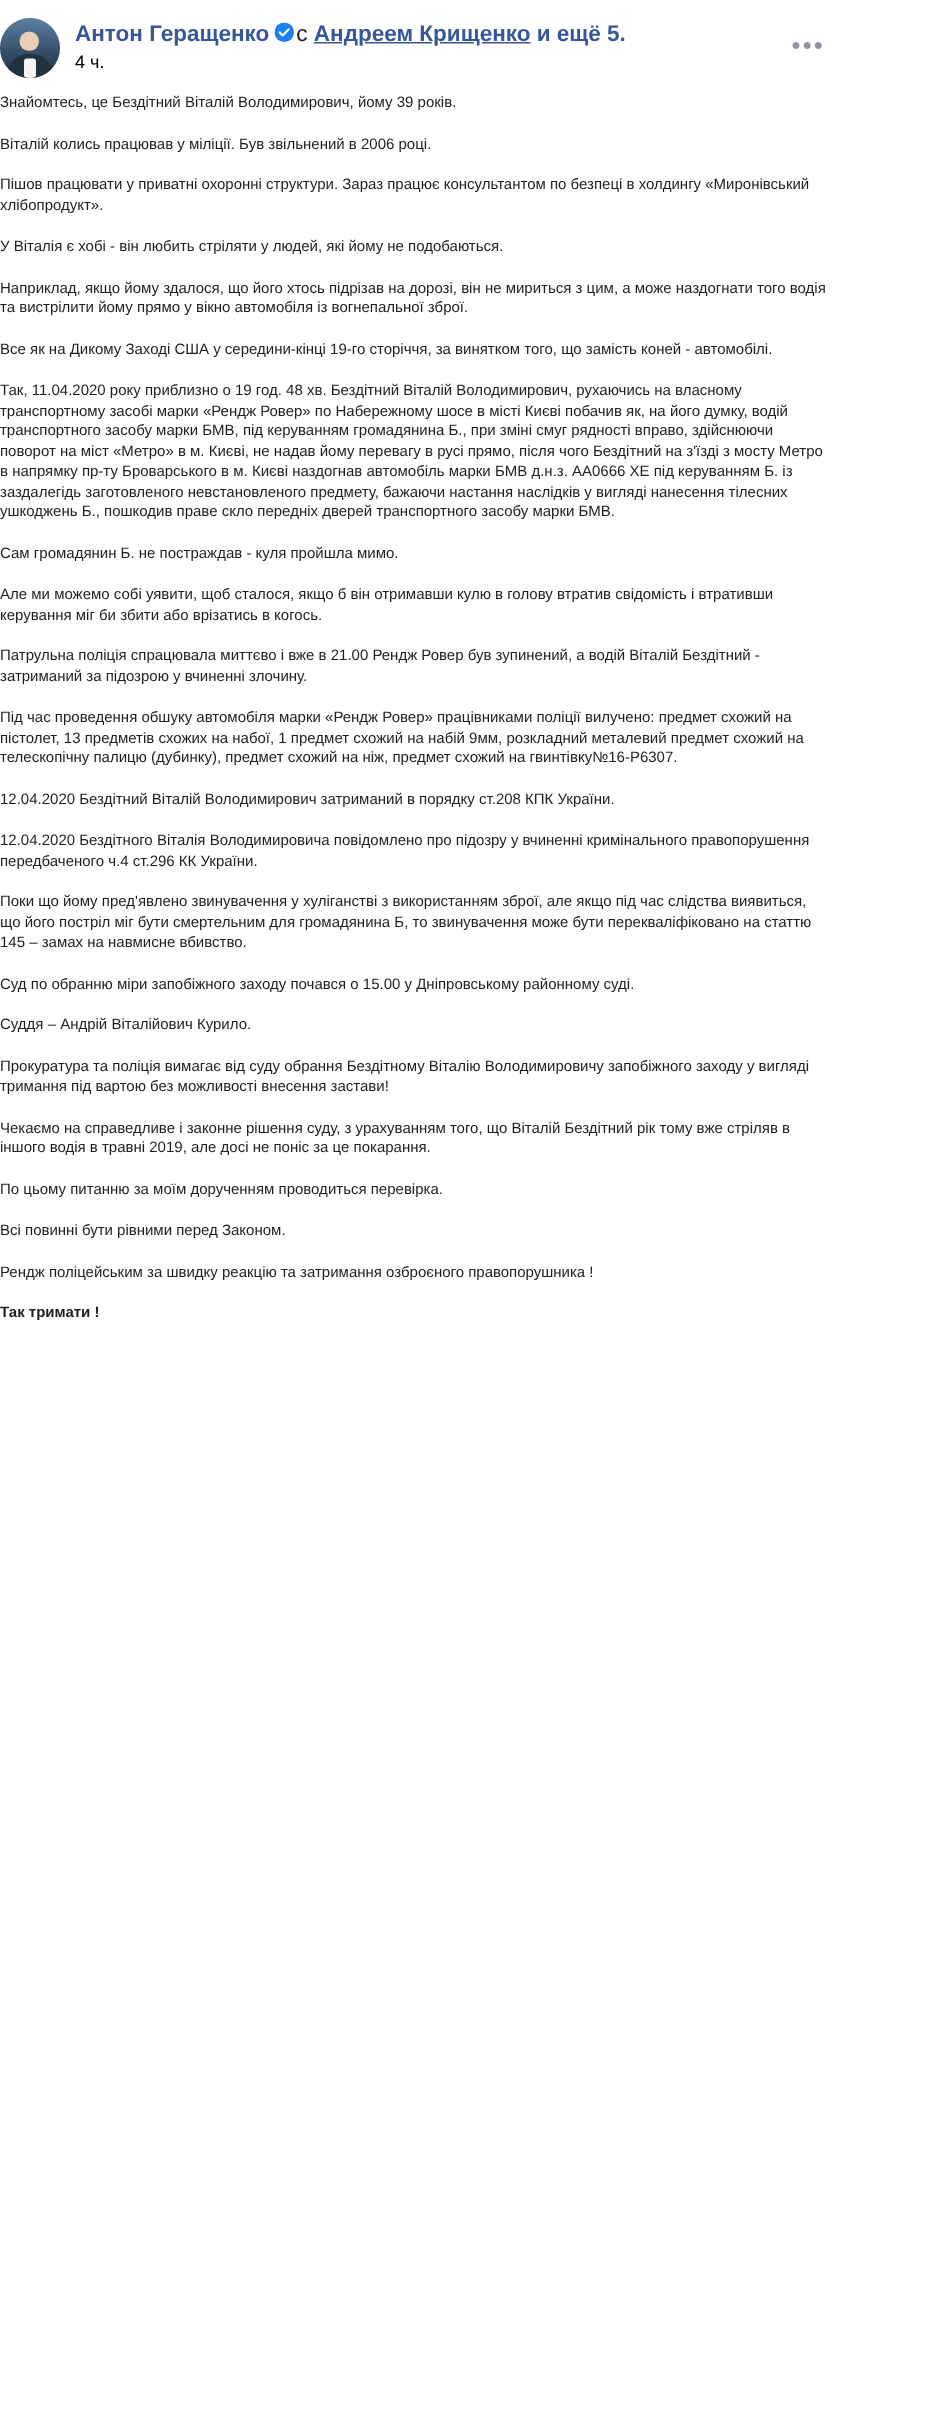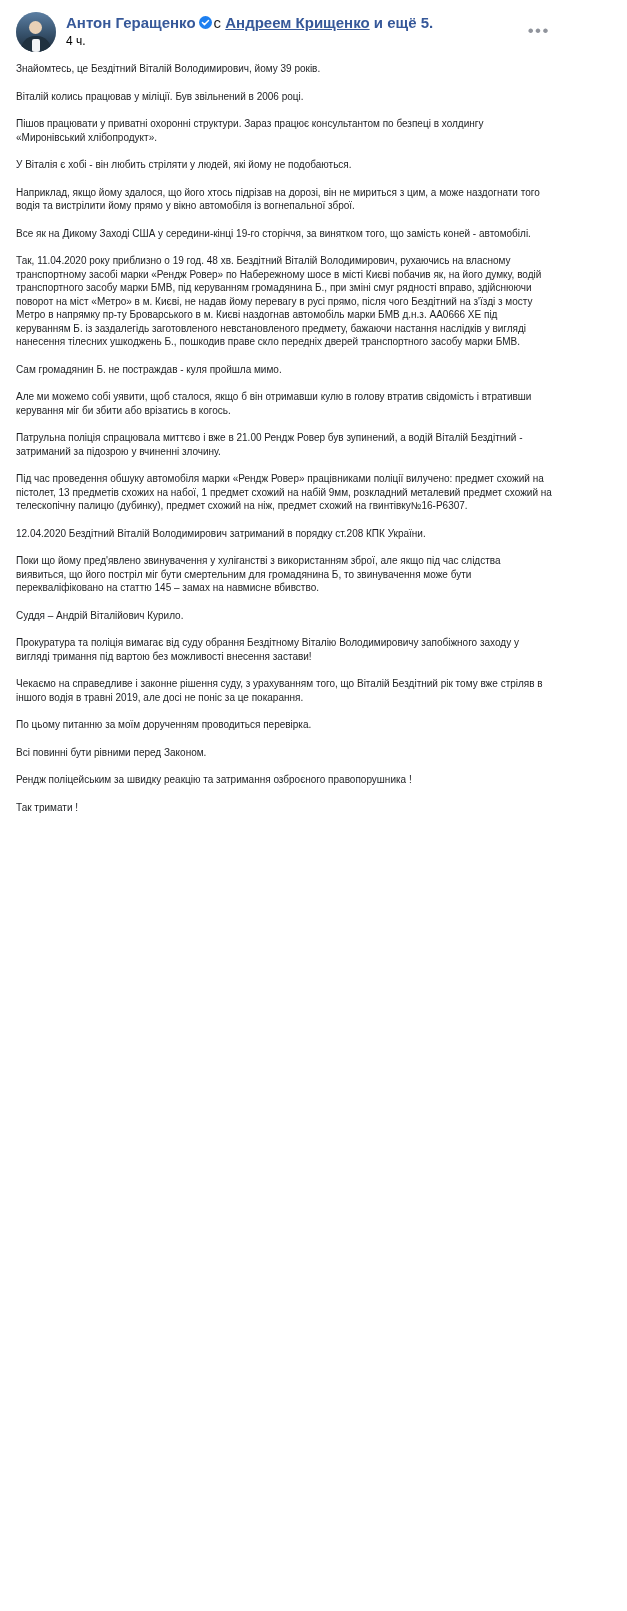--- a/index.html
+++ b/index.html
@@ -10,21 +10,21 @@
   body {
     width: 627px;
     font-family: "Liberation Sans", sans-serif;
     color: #1c1e21;
     -webkit-font-smoothing: antialiased;
   }
   .post {
     width: 568px;
     box-sizing: border-box;
     background: #ffffff;
-    padding: 12px 16px 8px 16px;
+    padding: 12px 16px 8px 0;
   }
   .post-header {
     display: flex;
     align-items: flex-start;
     position: relative;
     margin-bottom: 10px;
   }
   .avatar {
     width: 40px;
     height: 40px;
@@ -116,20 +116,21 @@
     font-size: 10px;
     line-height: 1.35;
     color: #1c1e21;
     margin-top: 8px;
   }
   .post-body p {
     margin: 0 0 14px 0;
   }
   .post-body p:last-child {
     margin-bottom: 16px;
+    font-weight: bold;
   }
 </style>
 </head>
 <body>
 
 <div class="post">
 
   <div class="post-header">
     <div class="avatar">
       <div class="av-bg"></div>
@@ -161,21 +162,23 @@
     <p>Пішов працювати у приватні охоронні структури. Зараз працює консультантом по безпеці в холдингу «Миронівський хлібопродукт».</p>
     <p>У Віталія є хобі - він любить стріляти у людей, які йому не подобаються.</p>
     <p>Наприклад, якщо йому здалося, що його хтось підрізав на дорозі, він не мириться з цим, а може наздогнати того водія та вистрілити йому прямо у вікно автомобіля із вогнепальної зброї.</p>
     <p>Все як на Дикому Заході США у середини-кінці 19-го сторіччя, за винятком того, що замість коней - автомобілі.</p>
     <p>Так, 11.04.2020 року приблизно о 19 год. 48 хв. Бездітний Віталій Володимирович, рухаючись на власному транспортному засобі марки «Рендж Ровер» по Набережному шосе в місті Києві побачив як, на його думку, водій транспортного засобу марки БМВ, під керуванням громадянина Б., при зміні смуг рядності вправо, здійснюючи поворот на міст «Метро» в м. Києві, не надав йому перевагу в русі прямо, після чого Бездітний на з'їзді з мосту Метро в напрямку пр-ту Броварського в м. Києві наздогнав автомобіль марки БМВ д.н.з. АА0666 ХЕ під керуванням Б. із заздалегідь заготовленого невстановленого предмету, бажаючи настання наслідків у вигляді нанесення тілесних ушкоджень Б., пошкодив праве скло передніх дверей транспортного засобу марки БМВ.</p>
     <p>Сам громадянин Б. не постраждав - куля пройшла мимо.</p>
     <p>Але ми можемо собі уявити, щоб сталося, якщо б він отримавши кулю в голову втратив свідомість і втративши керування міг би збити або врізатись в когось.</p>
     <p>Патрульна поліція спрацювала миттєво і вже в 21.00 Рендж Ровер був зупинений, а водій Віталій Бездітний - затриманий за підозрою у вчиненні злочину.</p>
     <p>Під час проведення обшуку автомобіля марки «Рендж Ровер» працівниками поліції вилучено: предмет схожий на пістолет, 13 предметів схожих на набої, 1 предмет схожий на набій 9мм, розкладний металевий предмет схожий на телескопічну палицю (дубинку), предмет схожий на ніж, предмет схожий на гвинтівку№16-Р6307.</p>
     <p>12.04.2020 Бездітний Віталій Володимирович затриманий в порядку ст.208 КПК України.</p>
+    <p>12.04.2020 Бездітного Віталія Володимировича повідомлено про підозру у вчиненні кримінального правопорушення передбаченого ч.4 ст.296 КК України.</p>
     <p>Поки що йому пред'явлено звинувачення у хуліганстві з використанням зброї, але якщо під час слідства виявиться, що його постріл міг бути смертельним для громадянина Б, то звинувачення може бути перекваліфіковано на статтю 145 – замах на навмисне вбивство.</p>
+    <p>Суд по обранню міри запобіжного заходу почався о 15.00 у Дніпровському районному суді.</p>
     <p>Суддя – Андрій Віталійович Курило.</p>
     <p>Прокуратура та поліція вимагає від суду обрання Бездітному Віталію Володимировичу запобіжного заходу у вигляді тримання під вартою без можливості внесення застави!</p>
     <p>Чекаємо на справедливе і законне рішення суду, з урахуванням того, що Віталій Бездітний рік тому вже стріляв в іншого водія в травні 2019, але досі не поніс за це покарання.</p>
     <p>По цьому питанню за моїм дорученням проводиться перевірка.</p>
     <p>Всі повинні бути рівними перед Законом.</p>
     <p>Рендж поліцейським за швидку реакцію та затримання озброєного правопорушника !</p>
     <p>Так тримати !</p>
   </div>
 
 </div>

